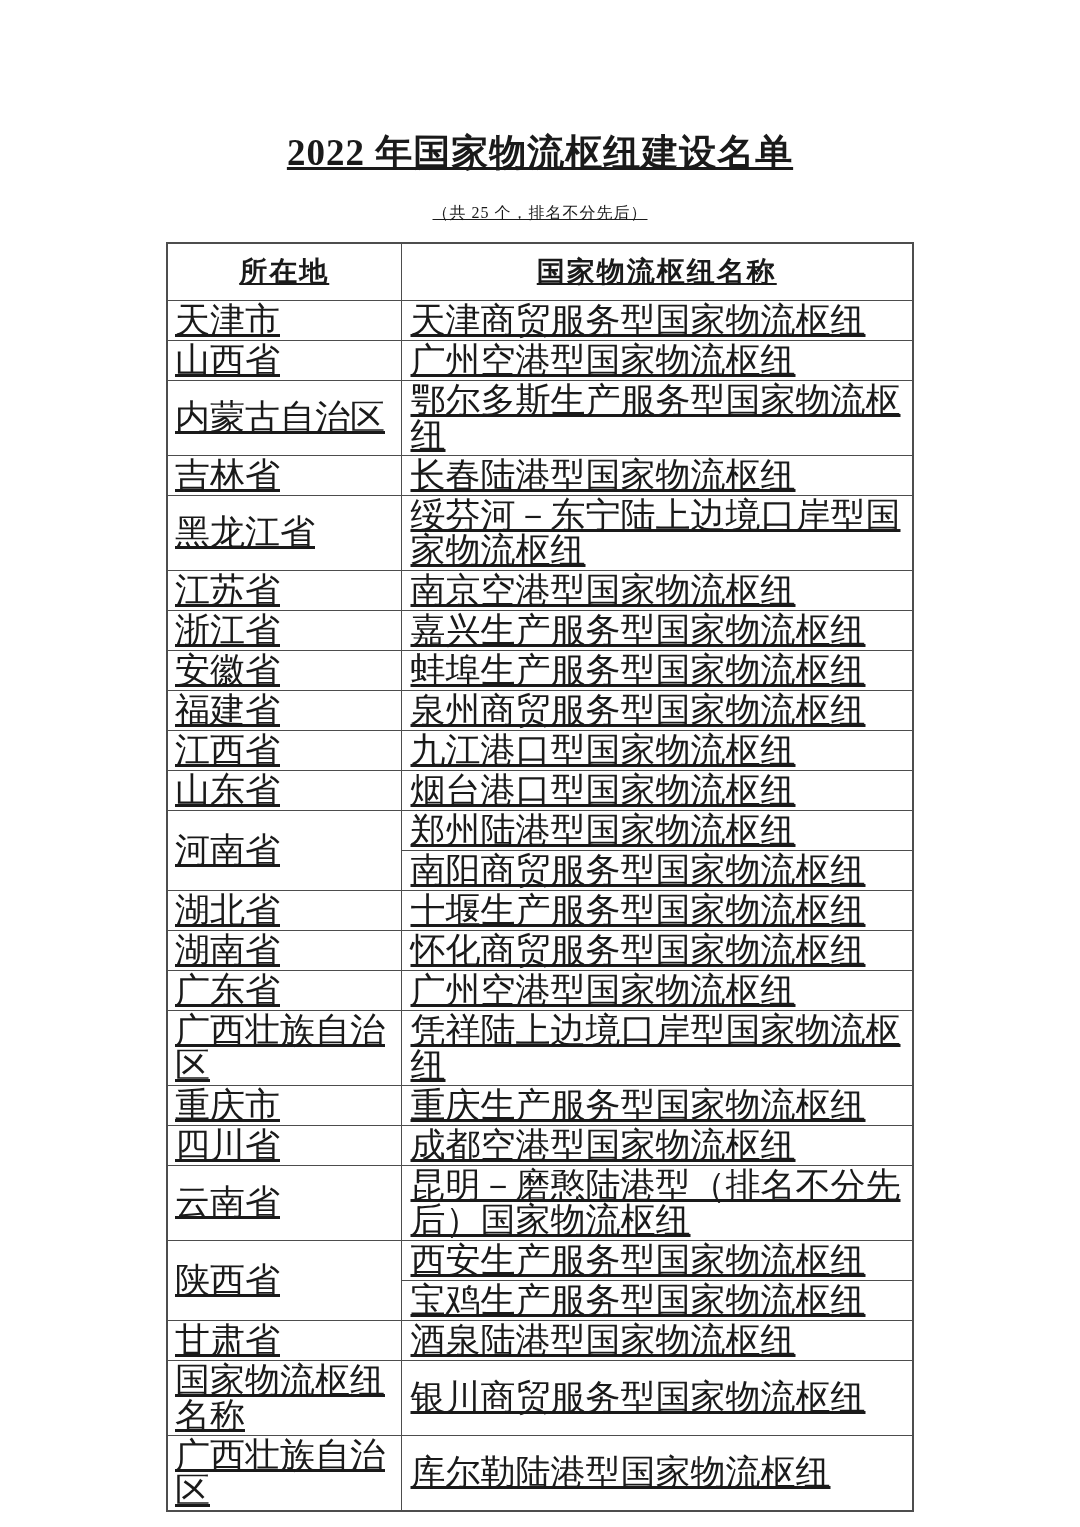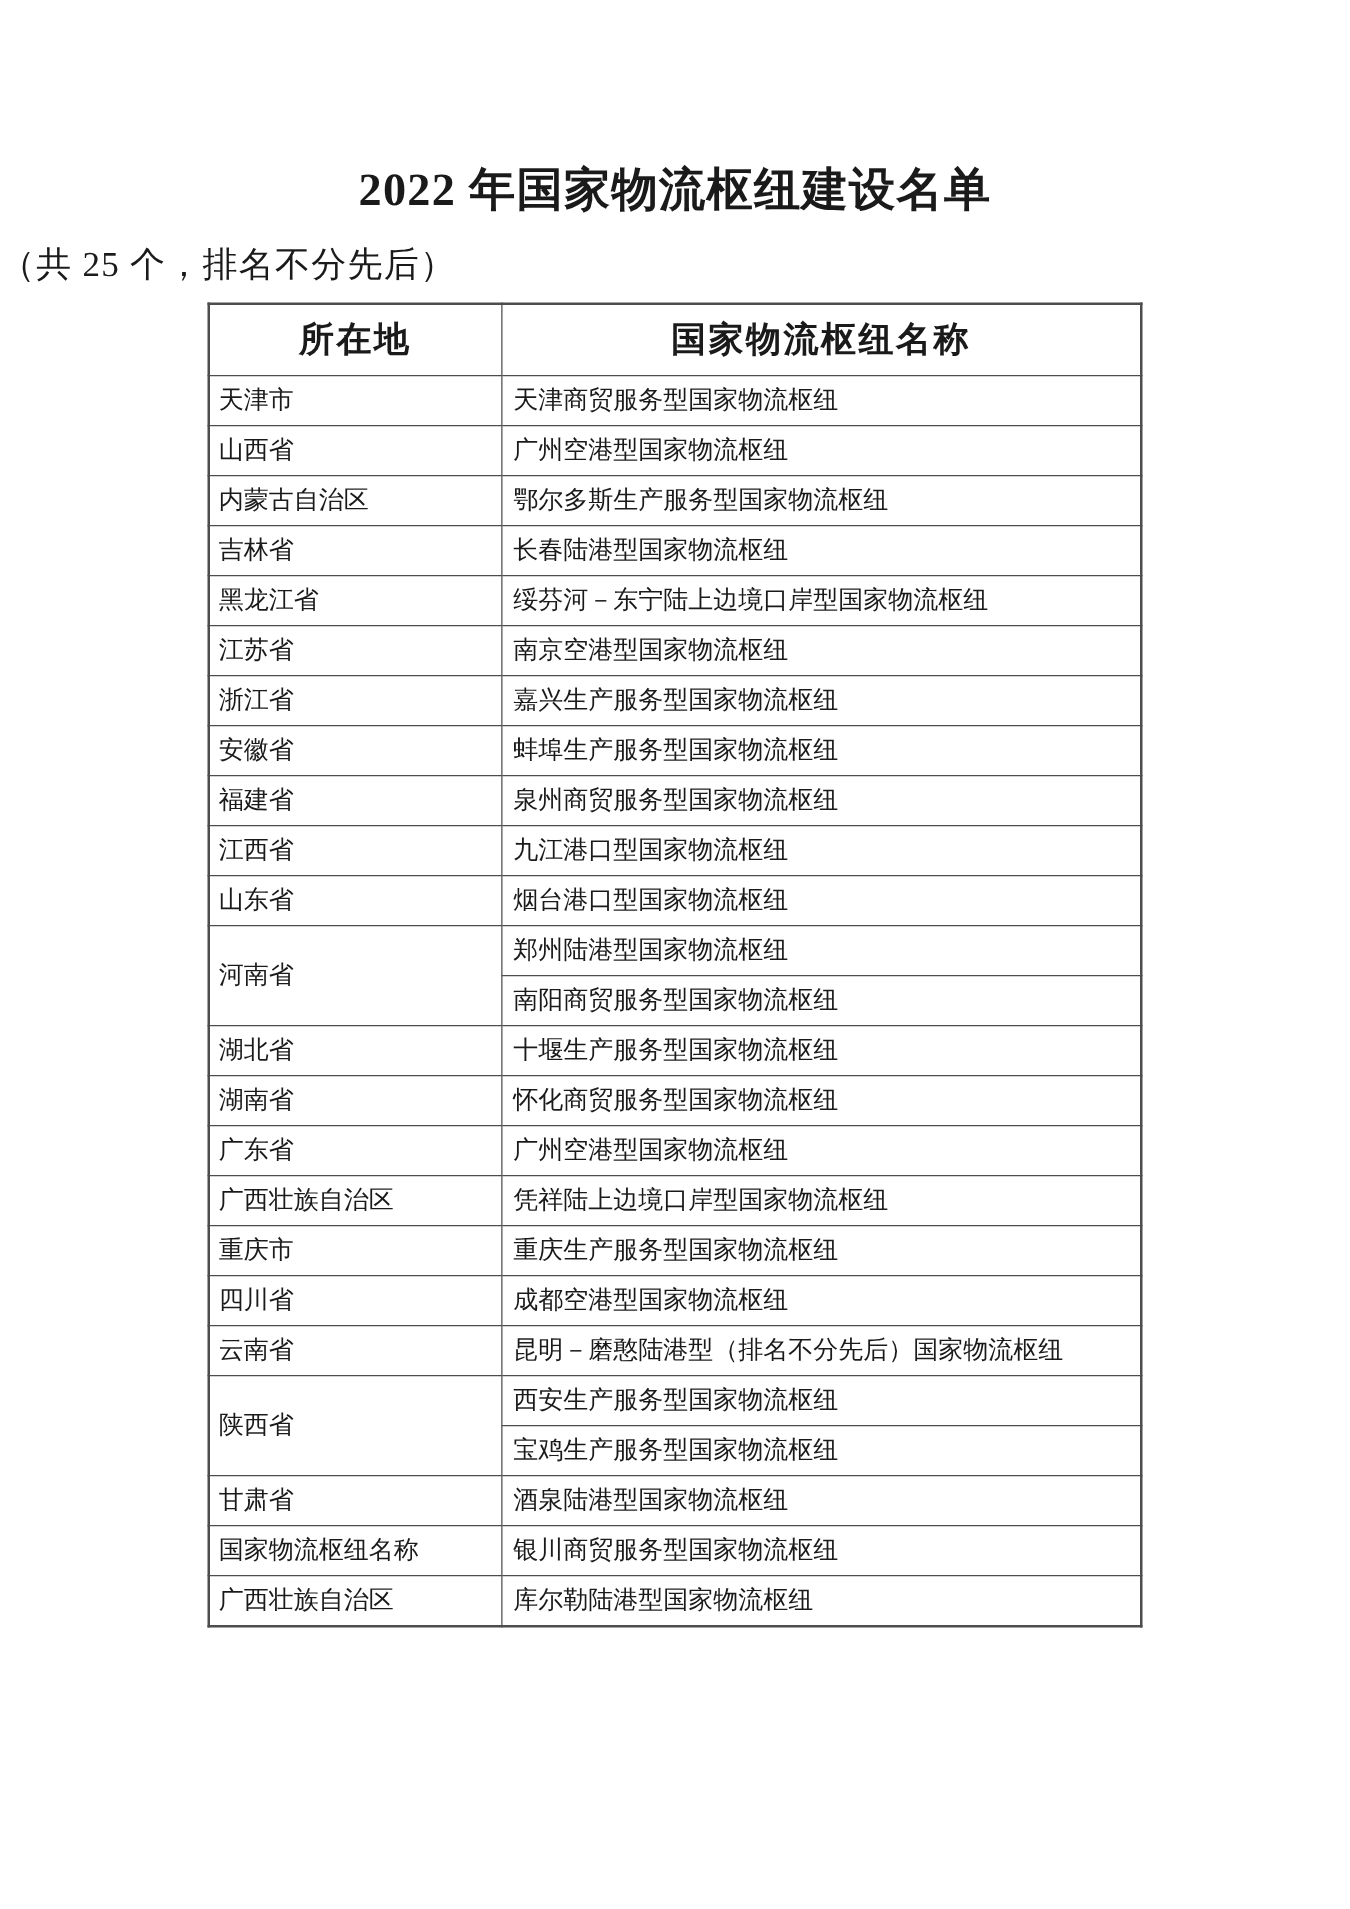--- a/index.html
+++ b/index.html
@@ -13,34 +13,36 @@
     background: var(--bg-color);
     font-family: "Liberation Serif", "DejaVu Serif", serif;
     color: var(--text-color);
   }
   .page {
     position: relative;
     width: 1080px;
     height: 1527px;
     background: var(--bg-color);
     overflow: hidden;
+    text-decoration: underline;
   }
   .doc-title {
     margin: 0;
     padding-top: 130px;
     text-align: center;
     font-size: 37px;
     line-height: 46px;
     font-weight: bold;
     letter-spacing: 1px;
     font-family: "Liberation Serif", "DejaVu Serif", serif;
   }
   .doc-subtitle {
     margin: 22px 0 0 0;
-    font-size: 28px;
+    text-align: center;
+    font-size: 16px;
     line-height: 30px;
     letter-spacing: 1px;
   }
   table.hub-table {
     width: 746px;
     margin: 14px auto 0 auto;
     border-collapse: collapse;
     border: 2px solid var(--border-color);
     table-layout: fixed;
     padding-left: 21px;
@@ -52,21 +54,21 @@
   }
   table.hub-table th {
     height: 57px;
     font-family: "Liberation Sans", "DejaVu Sans", sans-serif;
     font-weight: bold;
     font-size: 28px;
     letter-spacing: 2px;
     text-align: center;
   }
   table.hub-table td {
-    font-size: 20px;
+    font-size: 35px;
     line-height: 35px;
     text-align: left;
   }
   td.loc-cell {
     padding: 2px 4px 2px 7px;
   }
   td.hub-cell {
     height: 38px;
     padding: 2px 4px 2px 9px;
     word-break: break-all;

